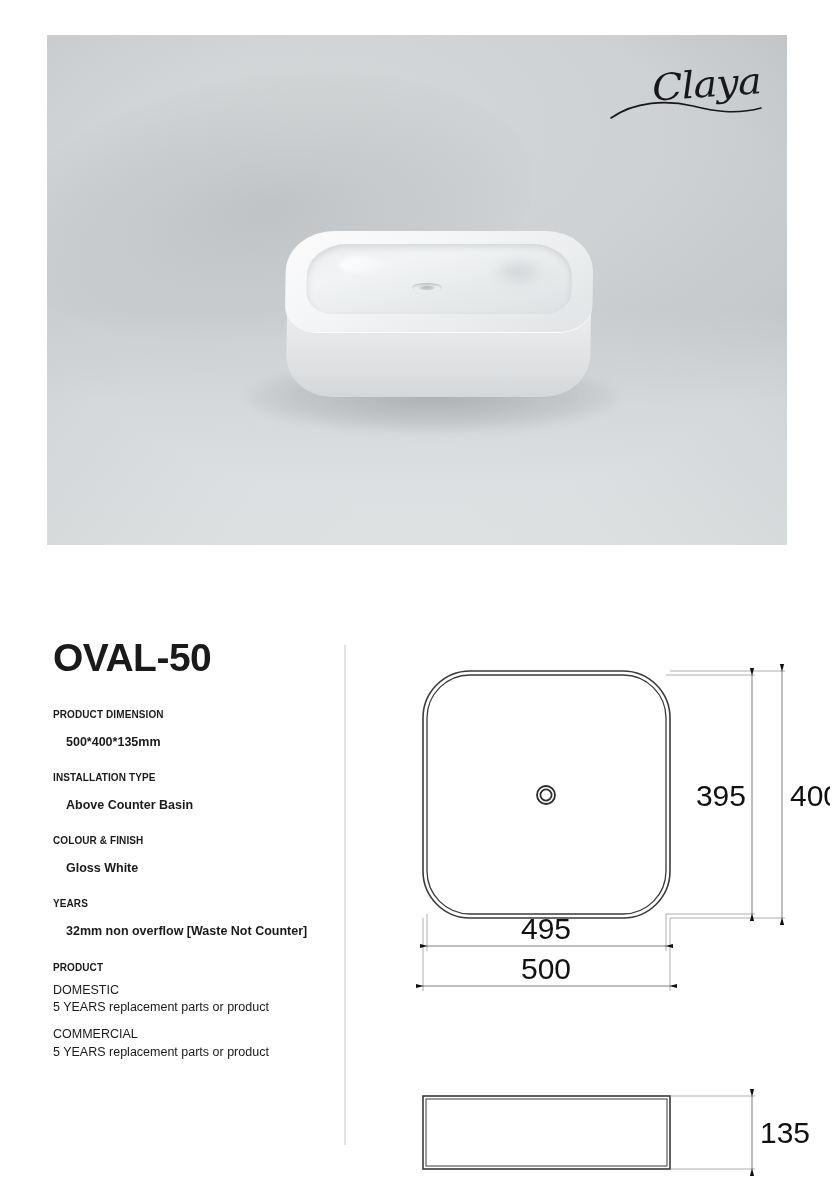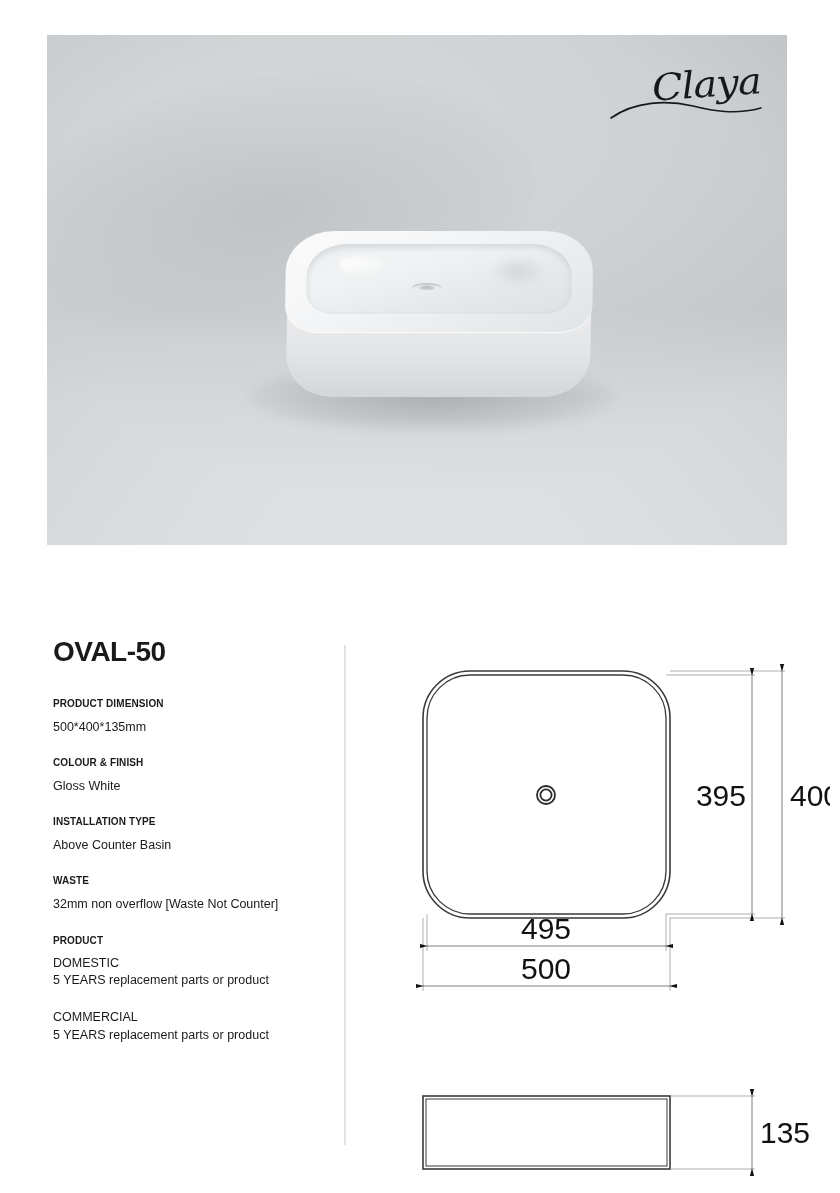--- a/index.html
+++ b/index.html
@@ -174,40 +174,40 @@
   }
 
   
   #spec-column {
     position: absolute;
     left: 53px;
     top: 638px;
     width: 275px;
   }
   #product-title {
-    font-size: 28px;
+    font-size: 39px;
     font-weight: bold;
     letter-spacing: -0.5px;
     margin: 0 0 32px 0;
     line-height: 1;
   }
   .spec-block { margin-bottom: 21px; }
   .spec-heading {
     font-size: 10px;
     font-weight: bold;
     margin: 0 0 9px 0;
     letter-spacing: 0.1px;
   }
   .spec-value {
     font-size: 12.5px;
-    font-weight: normal;
-    margin: 0;
+    font-weight: bold;
+    margin: 13px;
     line-height: 1.45;
   }
-  .warranty-group { margin-bottom: 19px; }
+  .warranty-group { margin-bottom: 9px; }
   .warranty-group:last-child { margin-bottom: 8px; }
   .warranty-label {
     font-size: 12.5px;
     margin: 0;
     line-height: 1.42;
   }
 
   
   #tech-drawings {
     position: absolute;
@@ -257,31 +257,31 @@
 
 <div id="spec-column">
   <h1 id="product-title">OVAL-50</h1>
 
   <div class="spec-block">
     <p class="spec-heading">PRODUCT DIMENSION</p>
     <p class="spec-value">500*400*135mm</p>
   </div>
 
   <div class="spec-block">
+    <p class="spec-heading">INSTALLATION TYPE</p>
+    <p class="spec-value">Above Counter Basin</p>
+  </div>
+
+  <div class="spec-block">
     <p class="spec-heading">COLOUR &amp; FINISH</p>
     <p class="spec-value">Gloss White</p>
   </div>
 
   <div class="spec-block">
-    <p class="spec-heading">INSTALLATION TYPE</p>
-    <p class="spec-value">Above Counter Basin</p>
-  </div>
-
-  <div class="spec-block">
-    <p class="spec-heading">WASTE</p>
+    <p class="spec-heading">YEARS</p>
     <p class="spec-value">32mm non overflow [Waste Not Counter]</p>
   </div>
 
   <div class="spec-block">
     <p class="spec-heading">PRODUCT</p>
     <div class="warranty-group">
       <p class="warranty-label">DOMESTIC</p>
       <p class="warranty-label">5 YEARS replacement parts or product</p>
     </div>
     <div class="warranty-group">

